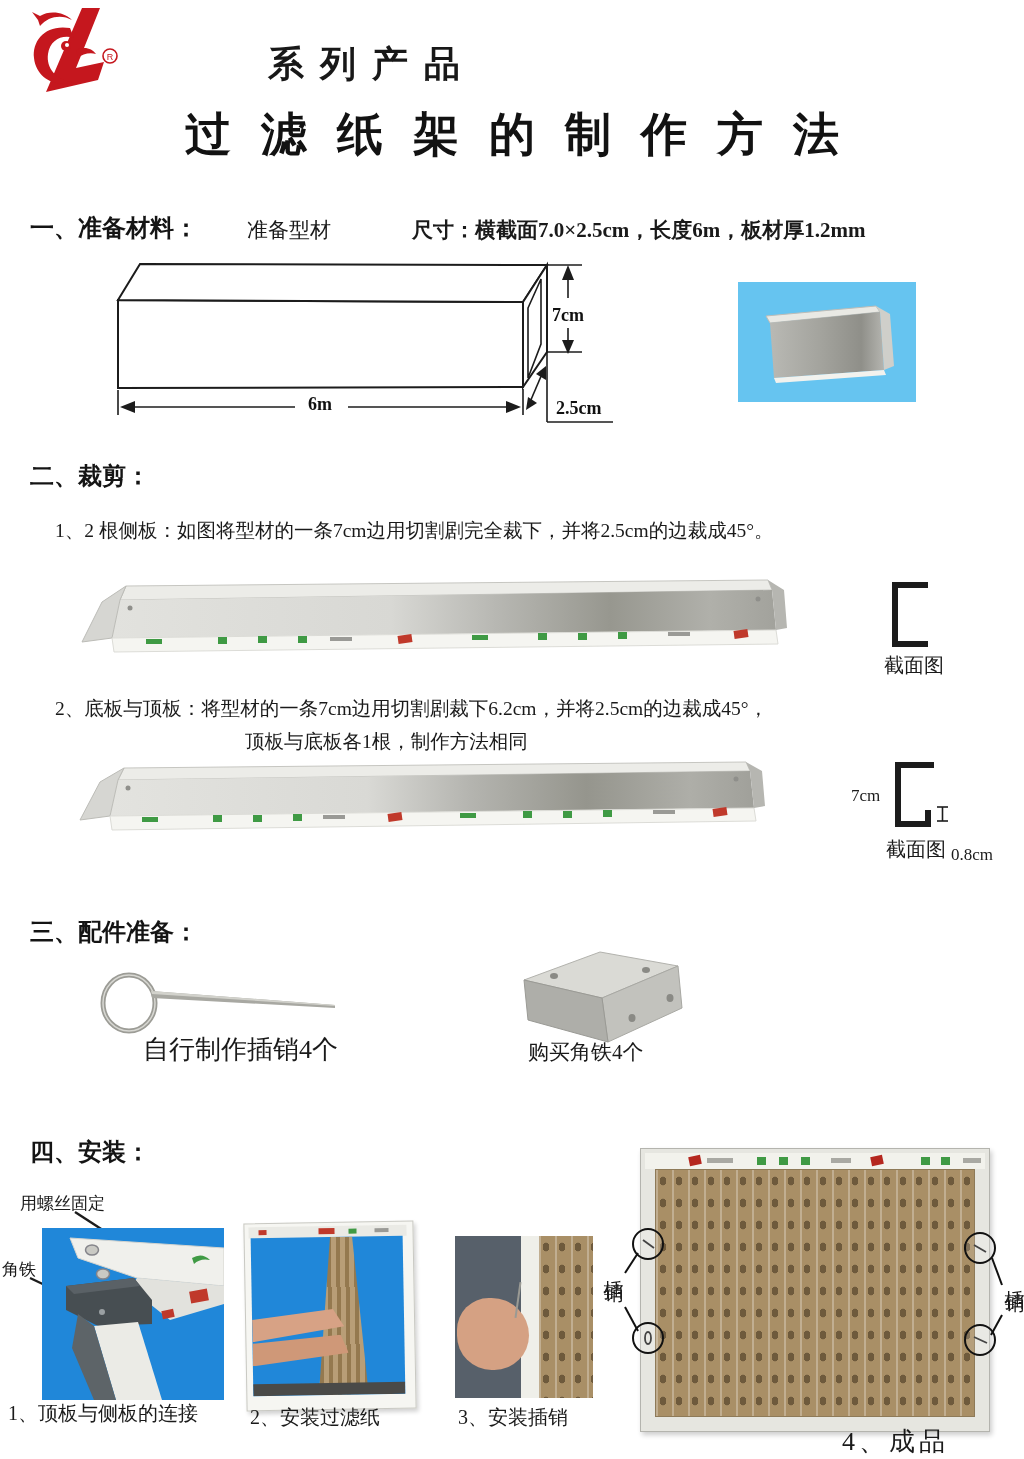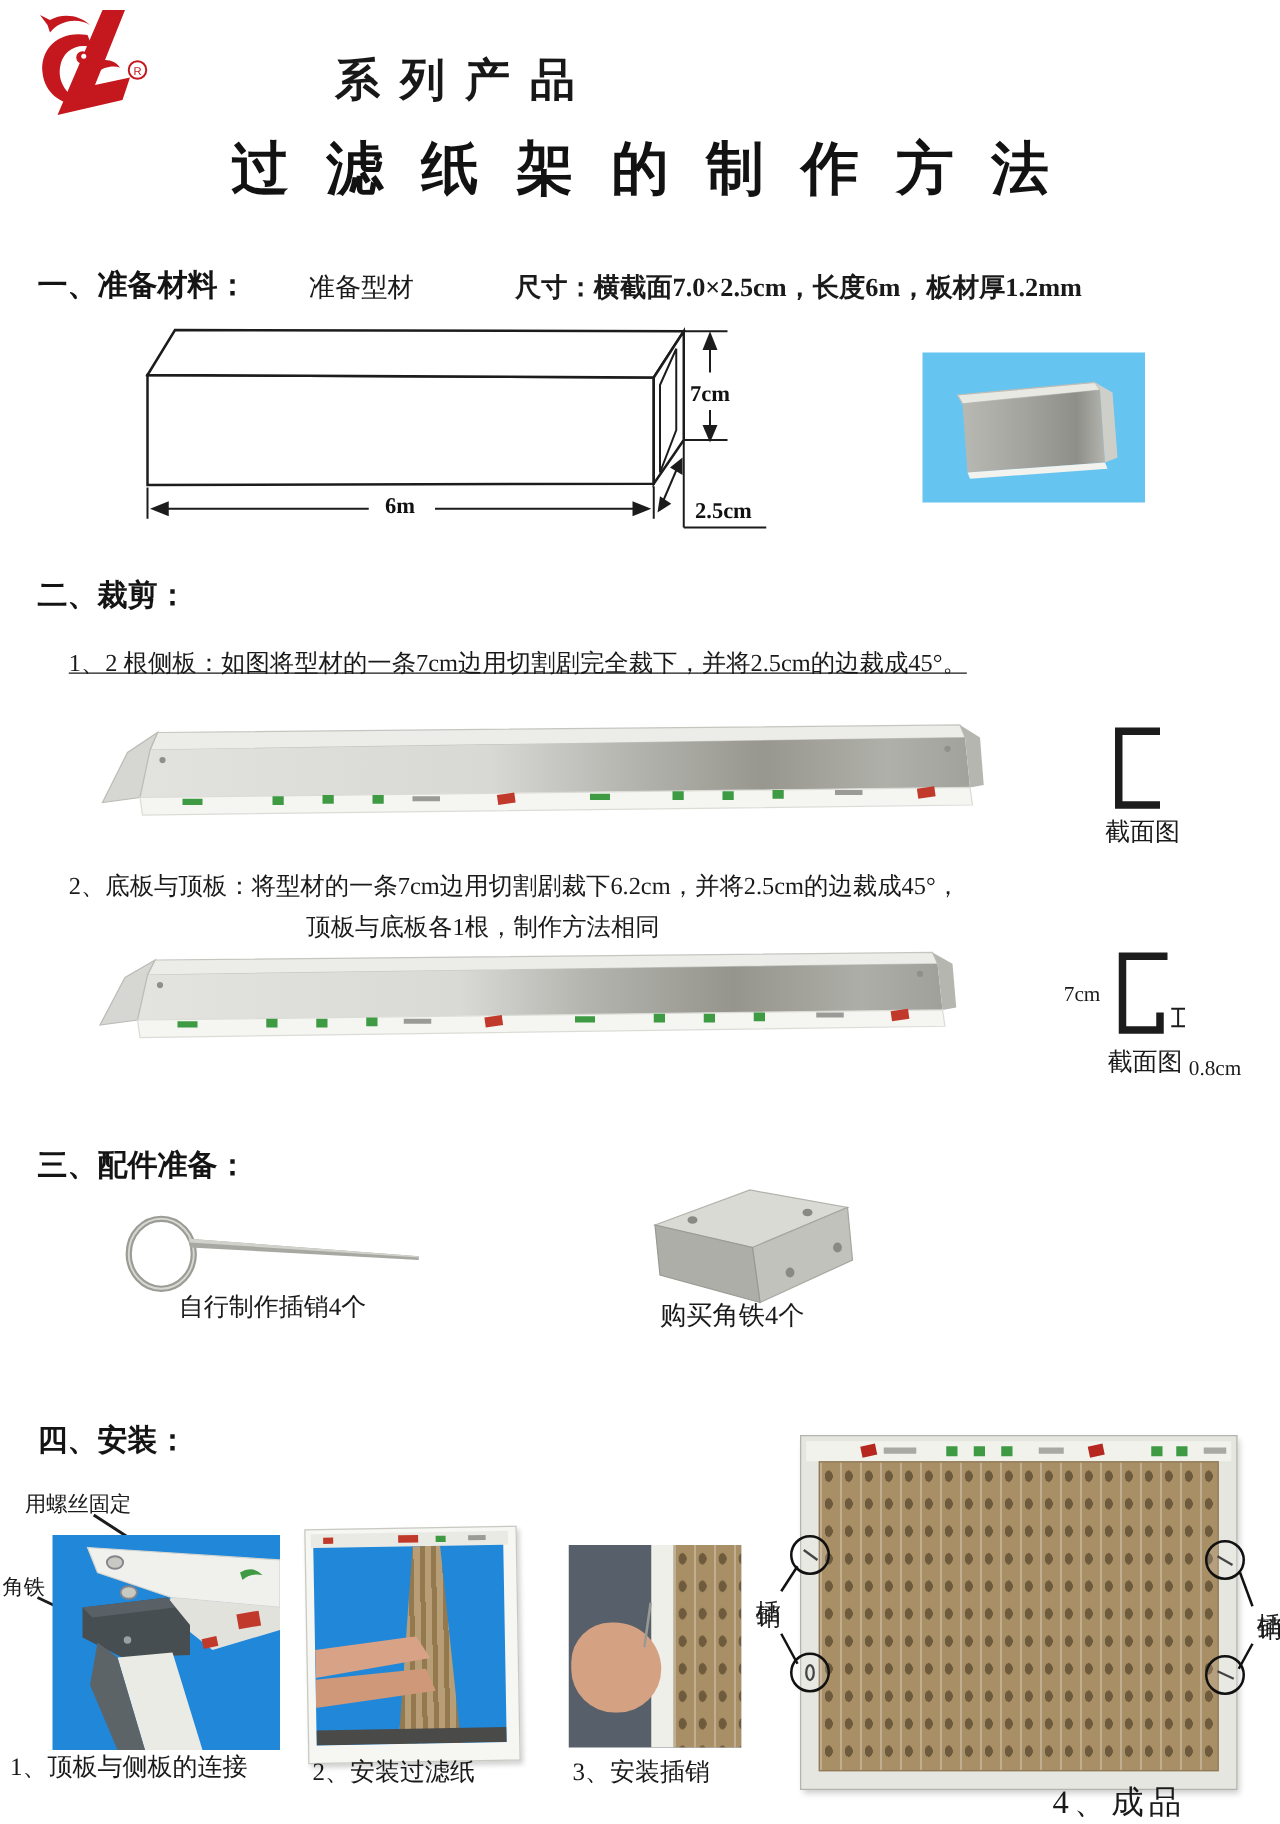--- a/index.html
+++ b/index.html
@@ -109,21 +109,21 @@
         </linearGradient>
       </defs>
       <polygon points="28,34 138,24 142,30 32,41" fill="#e9e9e4" stroke="#bdbdb8" stroke-width="1"></polygon>
       <polygon points="32,41 142,30 146,88 36,96" fill="url(#met1)"></polygon>
       <polygon points="138,24 152,32 156,84 146,88 142,30" fill="#cfcfca"></polygon>
       <polygon points="36,96 146,88 148,93 38,101" fill="#f2f2ee"></polygon>
     </svg>
   </div>
 
   <div class="abs sec-head" style="left:30px;top:460px;">二、裁剪：</div>
-  <div class="abs body-t" style="left:55px;top:517px;text-decoration:underline;">1、2 根侧板：如图将型材的一条7cm边用切割剧完全裁下，并将2.5cm的边裁成45°。</div>
+  <div class="abs body-t" style="left:55px;top:517px;">1、2 根侧板：如图将型材的一条7cm边用切割剧完全裁下，并将2.5cm的边裁成45°。</div>
 
   <div class="abs" style="left:68px;top:578px;width:728px;height:88px;">
     <svg width="728" height="88" viewBox="0 0 728 88">
       <defs>
         <linearGradient id="metA" x1="0" y1="0" x2="1" y2="0">
           <stop offset="0" stop-color="#e2e2de"></stop>
             <stop offset=".42" stop-color="#d8d8d4"></stop>
           <stop offset=".58" stop-color="#b7b7b2"></stop>
             <stop offset=".75" stop-color="#97978f"></stop>
           <stop offset=".9" stop-color="#b0b0aa"></stop>
@@ -227,21 +227,21 @@
   <div class="abs sec-head" style="left:30px;top:916px;">三、配件准备：</div>
 
   <div class="abs" style="left:95px;top:963px;width:245px;height:72px;">
     <svg width="245" height="72" viewBox="0 0 245 72">
       <ellipse cx="34" cy="40" rx="26" ry="28" fill="none" stroke="#9c9c96" stroke-width="5"></ellipse>
       <ellipse cx="34" cy="40" rx="26" ry="28" fill="none" stroke="#d8d8d3" stroke-width="1.5"></ellipse>
       <polygon points="56,28 240,42 240,45 57,35" fill="#a8a8a2"></polygon>
       <polygon points="56,28 240,42 240,43 57,31" fill="#d2d2cc"></polygon>
     </svg>
   </div>
-  <div class="abs cap-t" style="left:143px;top:1032px;font-size:20px;">自行制作插销4个</div>
+  <div class="abs cap-t" style="left:143px;top:1032px;font-size:26px;">自行制作插销4个</div>
 
   <div class="abs" style="left:512px;top:946px;width:172px;height:98px;">
     <svg width="172" height="98" viewBox="0 0 172 98">
       <polygon points="12,34 88,6 166,20 90,52" fill="#dadad5" stroke="#b2b2ad" stroke-width="1"></polygon>
       <polygon points="90,52 166,20 170,62 96,96" fill="#c2c2bd" stroke="#a8a8a3" stroke-width="1"></polygon>
       <polygon points="12,34 90,52 96,96 16,74" fill="#aeaea9" stroke="#9a9a95" stroke-width="1"></polygon>
       <ellipse cx="42" cy="30" rx="4" ry="3" fill="#8a8a85"></ellipse>
       <ellipse cx="134" cy="24" rx="4" ry="3" fill="#8a8a85"></ellipse>
       <ellipse cx="120" cy="72" rx="3.5" ry="4" fill="#8a8a85"></ellipse>
       <ellipse cx="158" cy="52" rx="3.5" ry="4" fill="#8a8a85"></ellipse>

